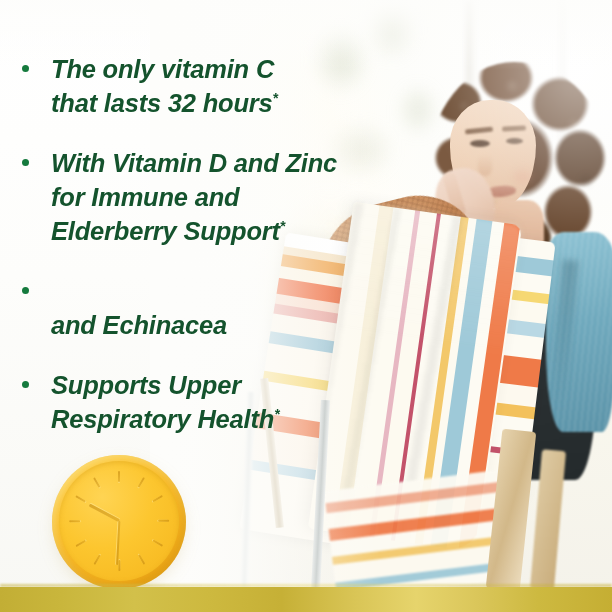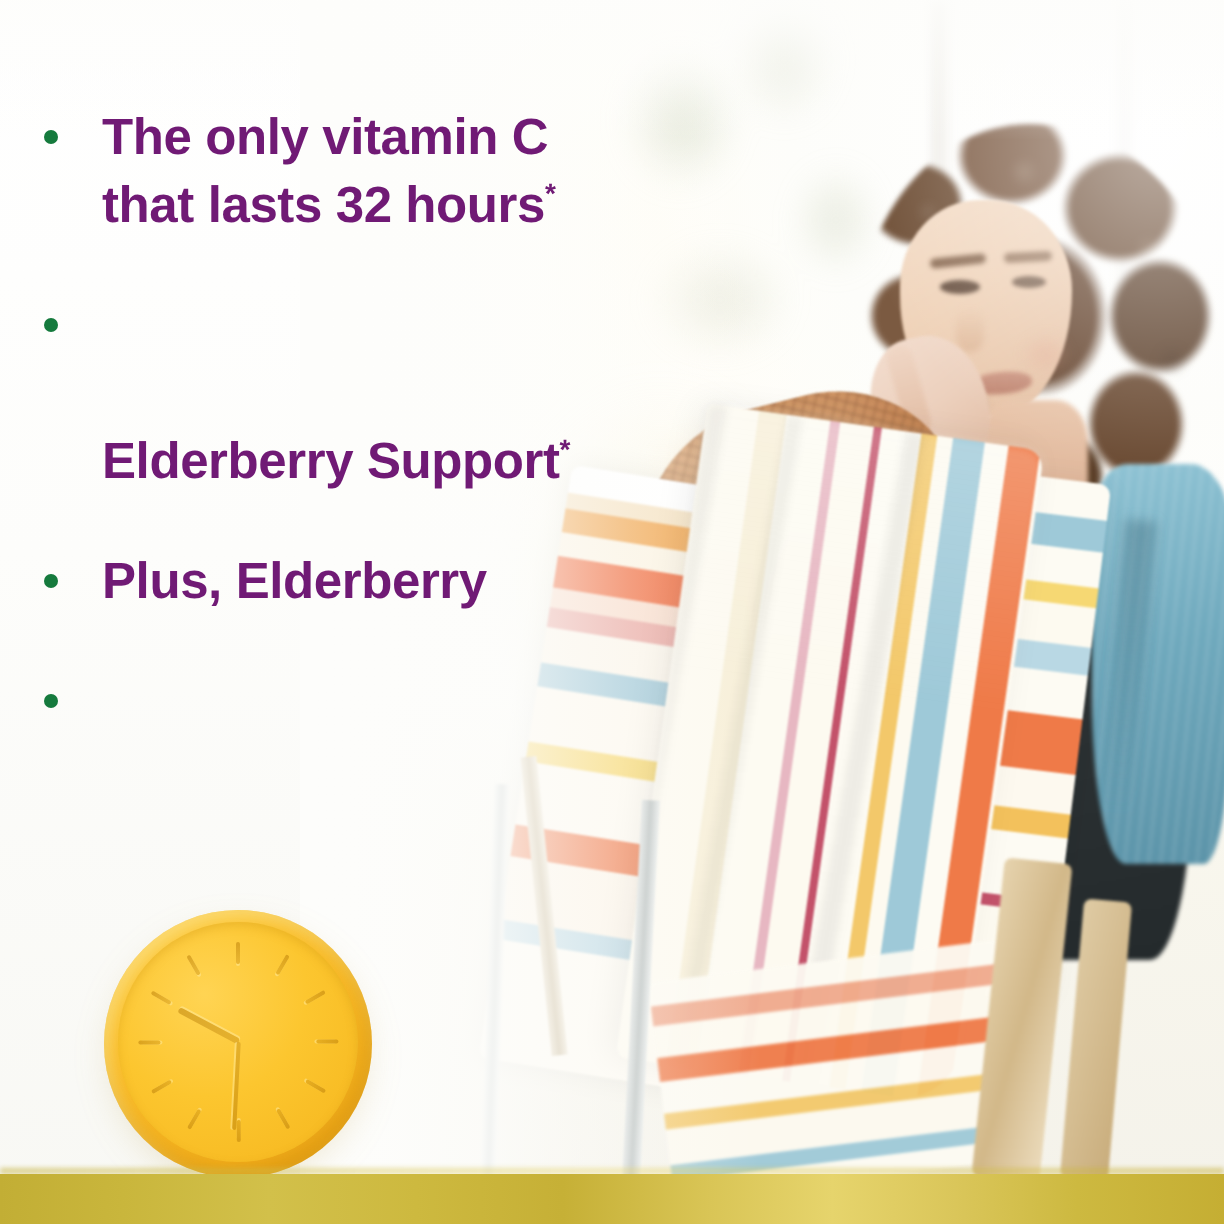--- a/index.html
+++ b/index.html
@@ -300,25 +300,26 @@
     align-items:flex-start;
     margin-bottom:26px;
   }
   .dot{
     flex:0 0 auto;
     width:7px;height:7px;border-radius:50%;
     background:#157a3d;
     margin:13px 22px 0 22px;
   }
   .btext{
-    color:#701a75;
+    color:#14532d;
     font-size:25.5px;
     font-weight:bold;
     line-height:34px;
     letter-spacing:-.2px;
+    font-style:italic;
   }
   .sup{
     font-size:14px;
     vertical-align:super;
     line-height:0;
   }
 
   
   .clock{
     position:absolute;left:52px;top:455px;width:134px;height:134px;
@@ -433,36 +434,40 @@
       <span class="dot"></span>
       <div class="btext">
         <span>The only vitamin C</span><br>
         <span>that lasts 32 hours</span><span class="sup">*</span>
       </div>
     </div>
 
     <div class="bullet">
       <span class="dot"></span>
       <div class="btext">
-        <br>
-        <br>
+        <span>With Vitamin D and Zinc</span><br>
+        <span>for Immune and</span><br>
         <span>Elderberry Support</span><span class="sup">*</span>
       </div>
     </div>
 
     <div class="bullet">
       <span class="dot"></span>
       <div class="btext">
-        <span>Plus, Elderberry</span><br>
-        <span class="sup"></span>
+        <br>
+        <span>and Echinacea</span><span class="sup"></span>
       </div>
     </div>
 
     <div class="bullet">
       <span class="dot"></span>
+      <div class="btext">
+        <span>Supports Upper</span><br>
+        <span>Respiratory Health</span><span class="sup">*</span>
+      </div>
     </div>
 
   </div>
 
   <div class="clock">
     <div class="clock-shadow"></div>
     <div class="clock-rim"></div>
     <div class="clock-face">
       <div class="tick" style="transform:rotate(0deg)"></div>
       <div class="tick" style="transform:rotate(30deg)"></div>

